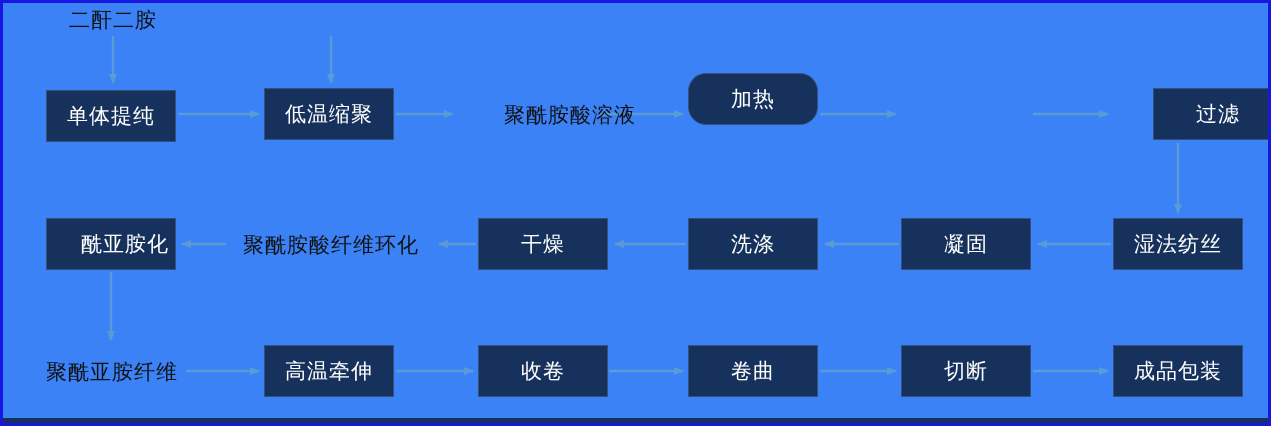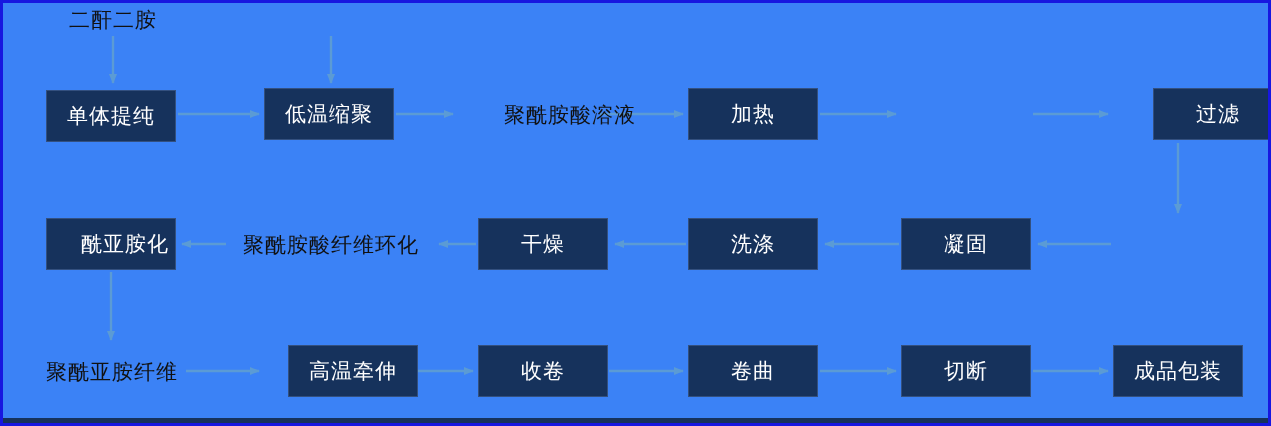--- a/index.html
+++ b/index.html
@@ -70,31 +70,32 @@
     <line x1="393" y1="368" x2="470" y2="368" marker-end="url(#ah)"></line>
     <line x1="606" y1="368" x2="680" y2="368" marker-end="url(#ah)"></line>
     <line x1="817" y1="368" x2="893" y2="368" marker-end="url(#ah)"></line>
     <line x1="1030" y1="368" x2="1105" y2="368" marker-end="url(#ah)"></line>
   </svg>
 
   <div class="flow-label" style="left:110px;top:17px;">二酐二胺</div>
 
   <div class="node" style="left:43px;top:87px;">单体提纯</div>
   <div class="node" style="left:261px;top:85px;">低温缩聚</div>
-  <div class="node" style="left:685px;top:85px;">加热</div>
+  <div class="node" style="left:685px;top:70px;border-radius:18px;">加热</div>
   <div class="node" style="left:1110px;top:85px;margin-left:40px;">过滤</div>
   <div class="flow-label" style="left:524px;top:112px;margin-left:43px;">聚酰胺酸溶液</div>
 
+  <div class="node" style="left:1110px;top:215px;">湿法纺丝</div>
   <div class="node" style="left:898px;top:215px;">凝固</div>
   <div class="node" style="left:685px;top:215px;">洗涤</div>
   <div class="node" style="left:475px;top:215px;">干燥</div>
   <div class="node" style="left:43px;top:215px;padding-left:28px;">酰亚胺化</div>
   <div class="flow-label" style="left:109px;top:369px;">聚酰亚胺纤维</div>
 
   <div class="flow-label" style="left:328px;top:242px;">聚酰胺酸纤维环化</div>
-  <div class="node" style="left:261px;top:342px;margin-left:24px;">高温牵伸</div>
+  <div class="node" style="left:261px;top:342px;">高温牵伸</div>
   <div class="node" style="left:475px;top:342px;">收卷</div>
   <div class="node" style="left:685px;top:342px;">卷曲</div>
   <div class="node" style="left:898px;top:342px;">切断</div>
   <div class="node" style="left:1110px;top:342px;font-family:Liberation Serif, serif;">成品包装</div>
 
   <div id="footer-bar"></div>
 </div>
 
 </body></html>

